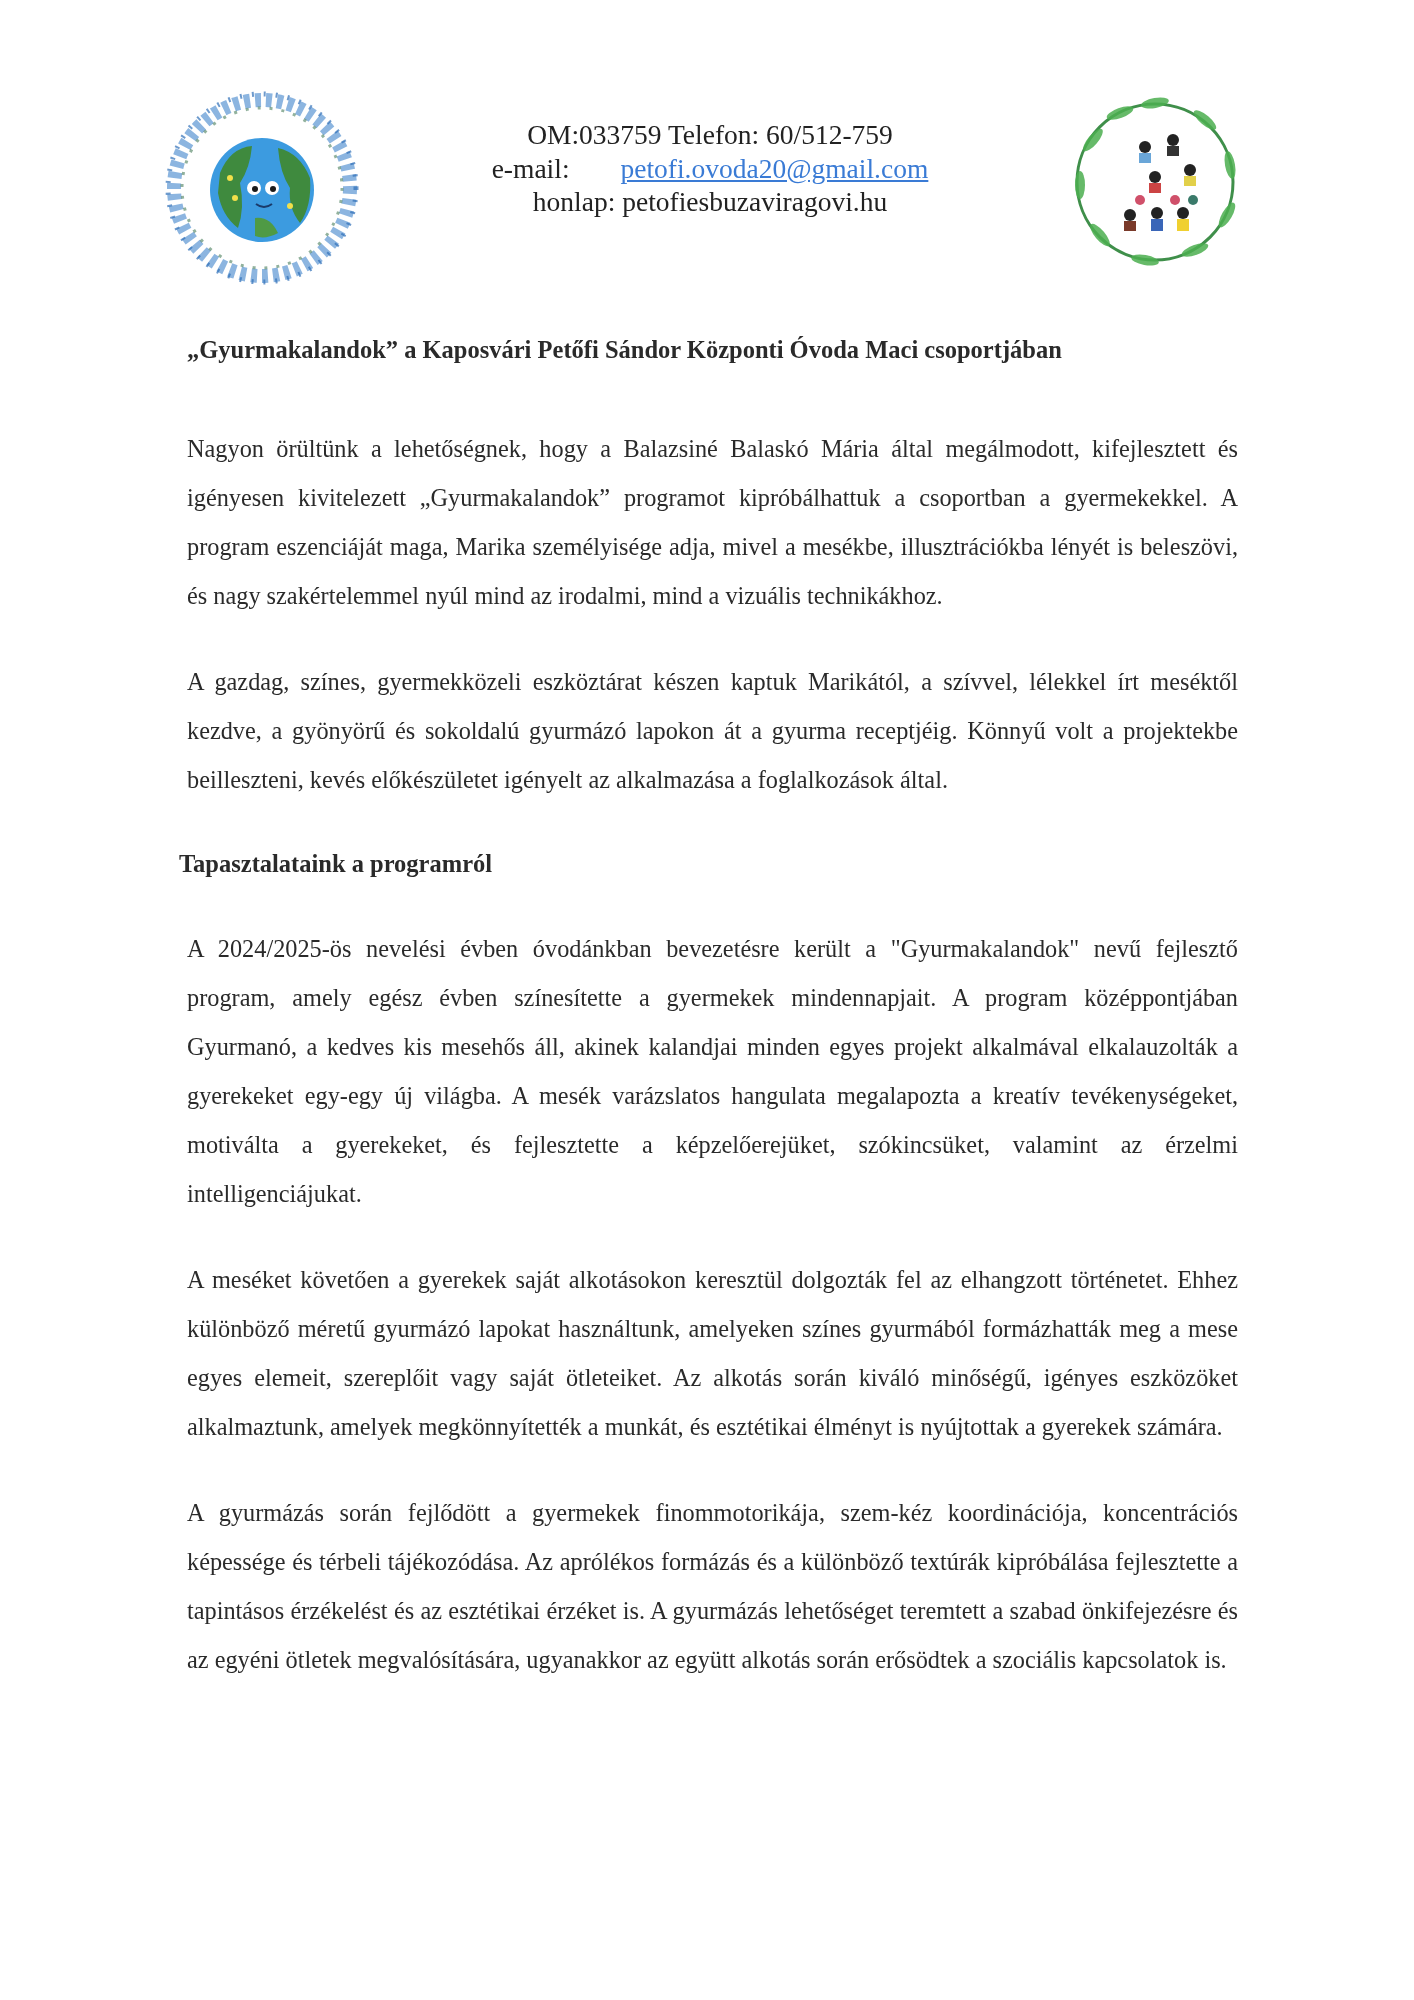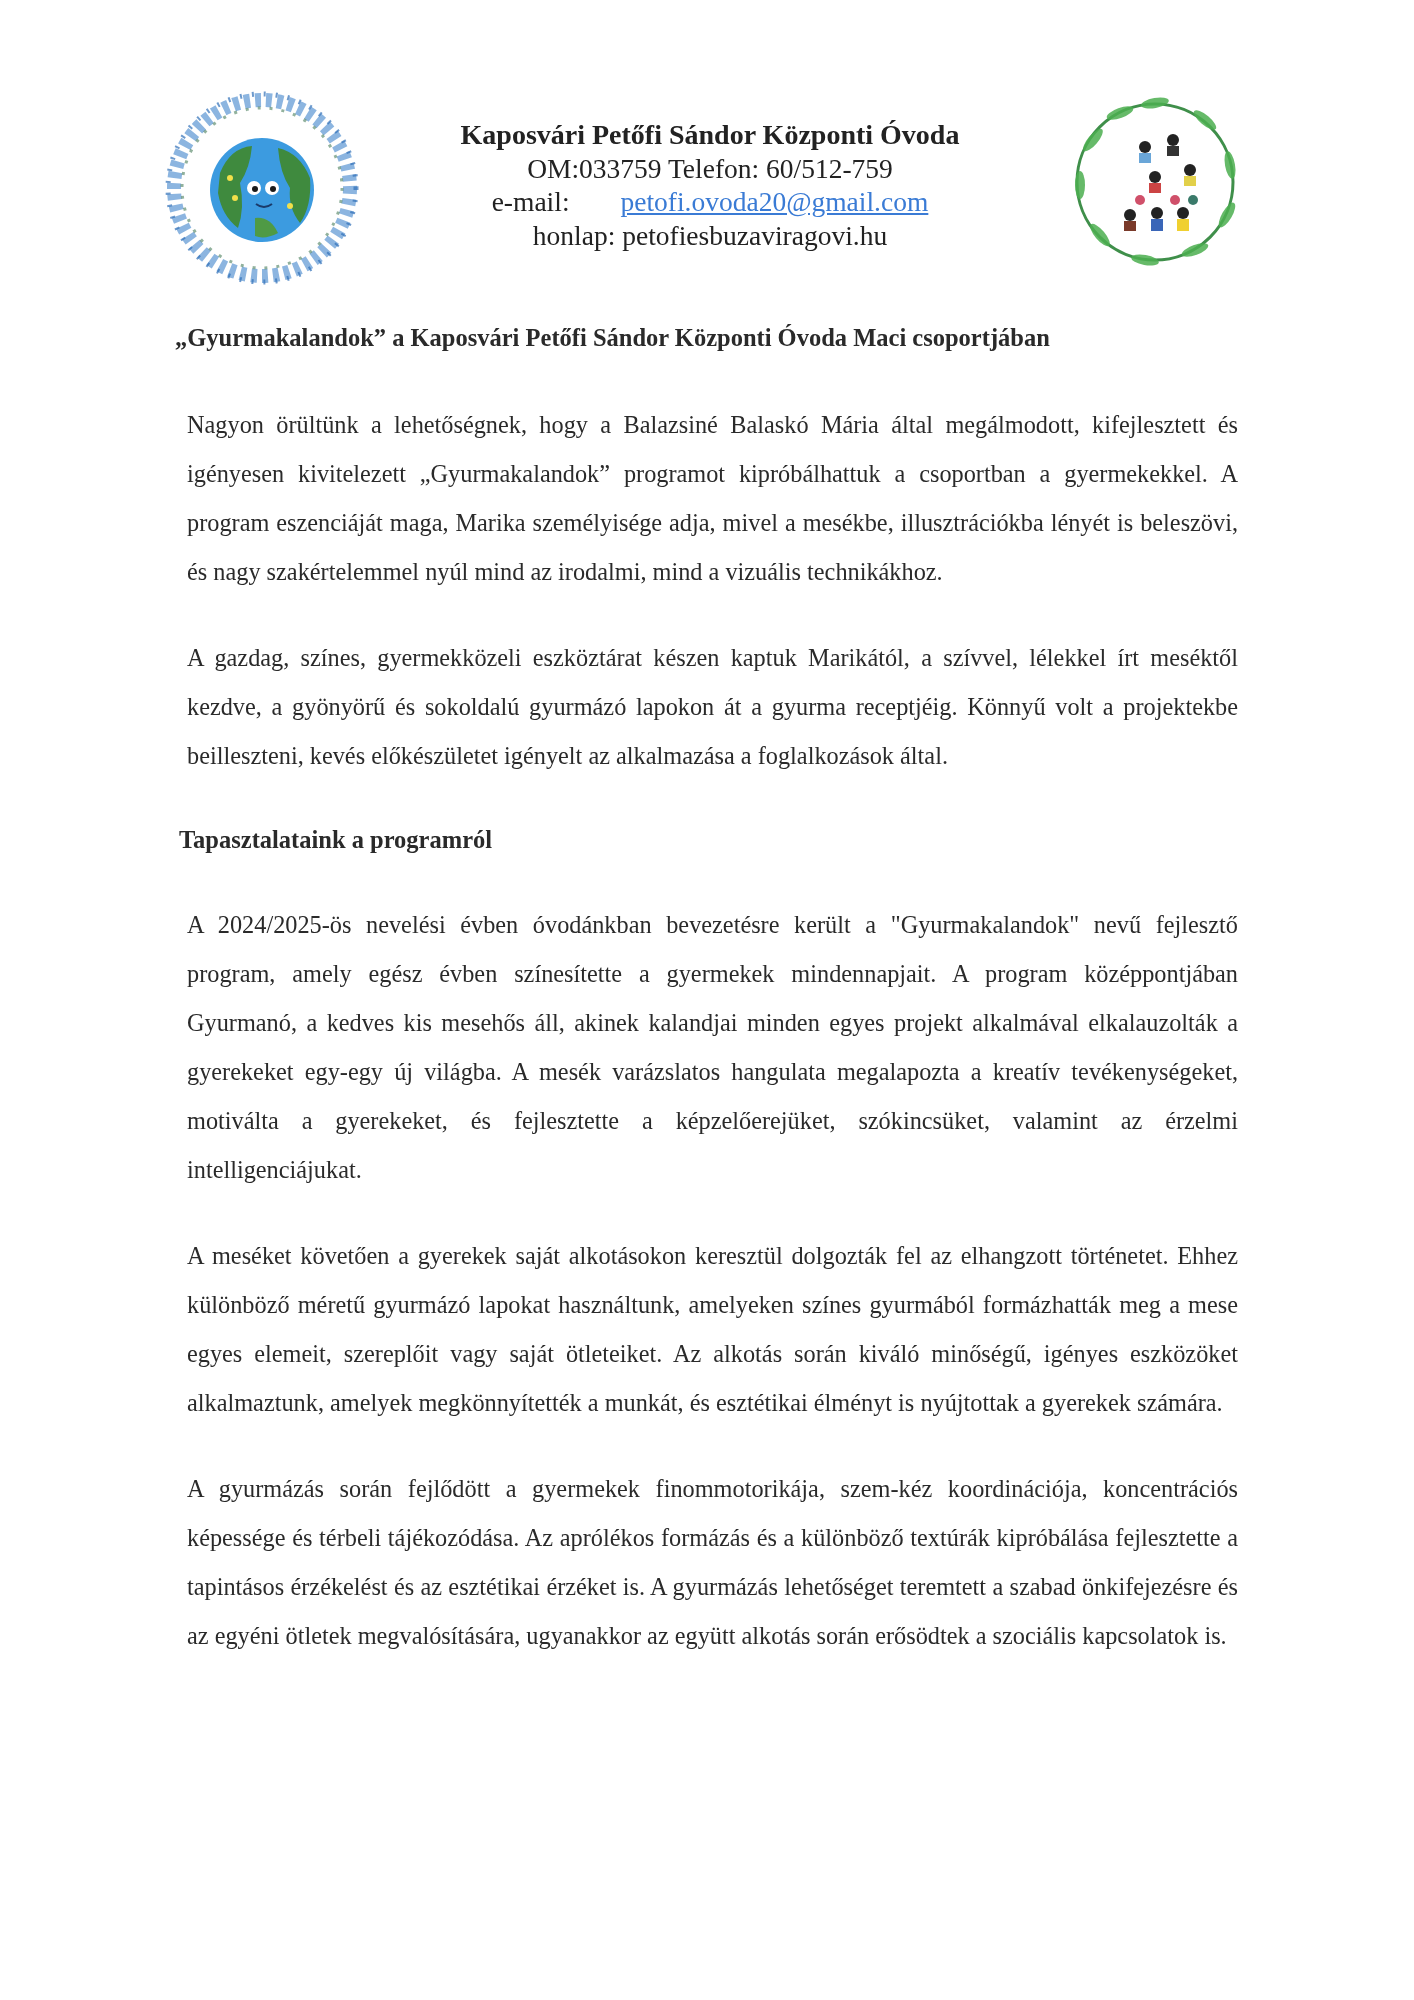--- a/index.html
+++ b/index.html
@@ -10,21 +10,21 @@
     }
     .logo-left { position: absolute; left: 160px; top: 88px; width: 205px; height: 200px; }
     .logo-right { position: absolute; left: 1055px; top: 85px; width: 200px; height: 195px; }
     .letterhead {
       position: absolute; left: 420px; top: 118px; width: 580px;
       text-align: center; font-size: 27.5px; line-height: 33.5px; color: #222;
     }
     .letterhead .org { font-weight: bold; font-size: 28px; }
     .letterhead a { color: #3a7bd5; text-decoration: underline; margin-left: 44px; }
     .content { position: absolute; left: 175px; top: 318px; width: 1075px; }
-    .doc-title { font-weight: bold; font-size: 24.5px; margin: 0; line-height: 40px; }
+    .doc-title { font-weight: bold; font-size: 24.5px; margin: 12px; line-height: 40px; }
     .section-title { font-weight: bold; font-size: 24.5px; margin: 4px; line-height: 40px; }
     p.body {
       margin: 12px; font-size: 24.3px; line-height: 49px; text-align: justify;
       text-align-last: left; color: #2a2a2a;
     }
     .gap-title { height: 30px; }
     .gap { height: 13px; }
     .gap-sec { height: 24px; }
   </style>
 </head>
@@ -46,21 +46,20 @@
     <circle cx="95" cy="101" r="3" fill="#1a1a1a"></circle>
       <circle cx="113" cy="101" r="3" fill="#1a1a1a"></circle>
     <path d="M96 116 Q104 122 112 116" stroke="#1a3a6a" stroke-width="2" fill="none"></path>
     <circle cx="75" cy="110" r="3" fill="#f2e04a"></circle>
       <circle cx="70" cy="90" r="3" fill="#f2e04a"></circle>
     <circle cx="130" cy="118" r="3" fill="#f2e04a"></circle>
   </svg>
 </div>
 
 <div class="letterhead">
-  <div class="org">Kaposvári Petőfi Sándor Központi Óvoda</div>
   <div>OM:033759 Telefon: 60/512-759</div>
   <div><span>e-mail: </span><a>petofi.ovoda20@gmail.com</a></div>
   <div>honlap: petofiesbuzaviragovi.hu</div>
 </div>
 
 <div class="logo-right">
   <svg width="200" height="195" viewBox="0 0 200 195">
     <circle cx="100" cy="97" r="78" fill="none" stroke="#3f8f4a" stroke-width="3"></circle>
     <g fill="#4caf50" opacity="0.85">
       <ellipse cx="100" cy="18" rx="14" ry="5" transform="rotate(-10 100 18)"></ellipse>

